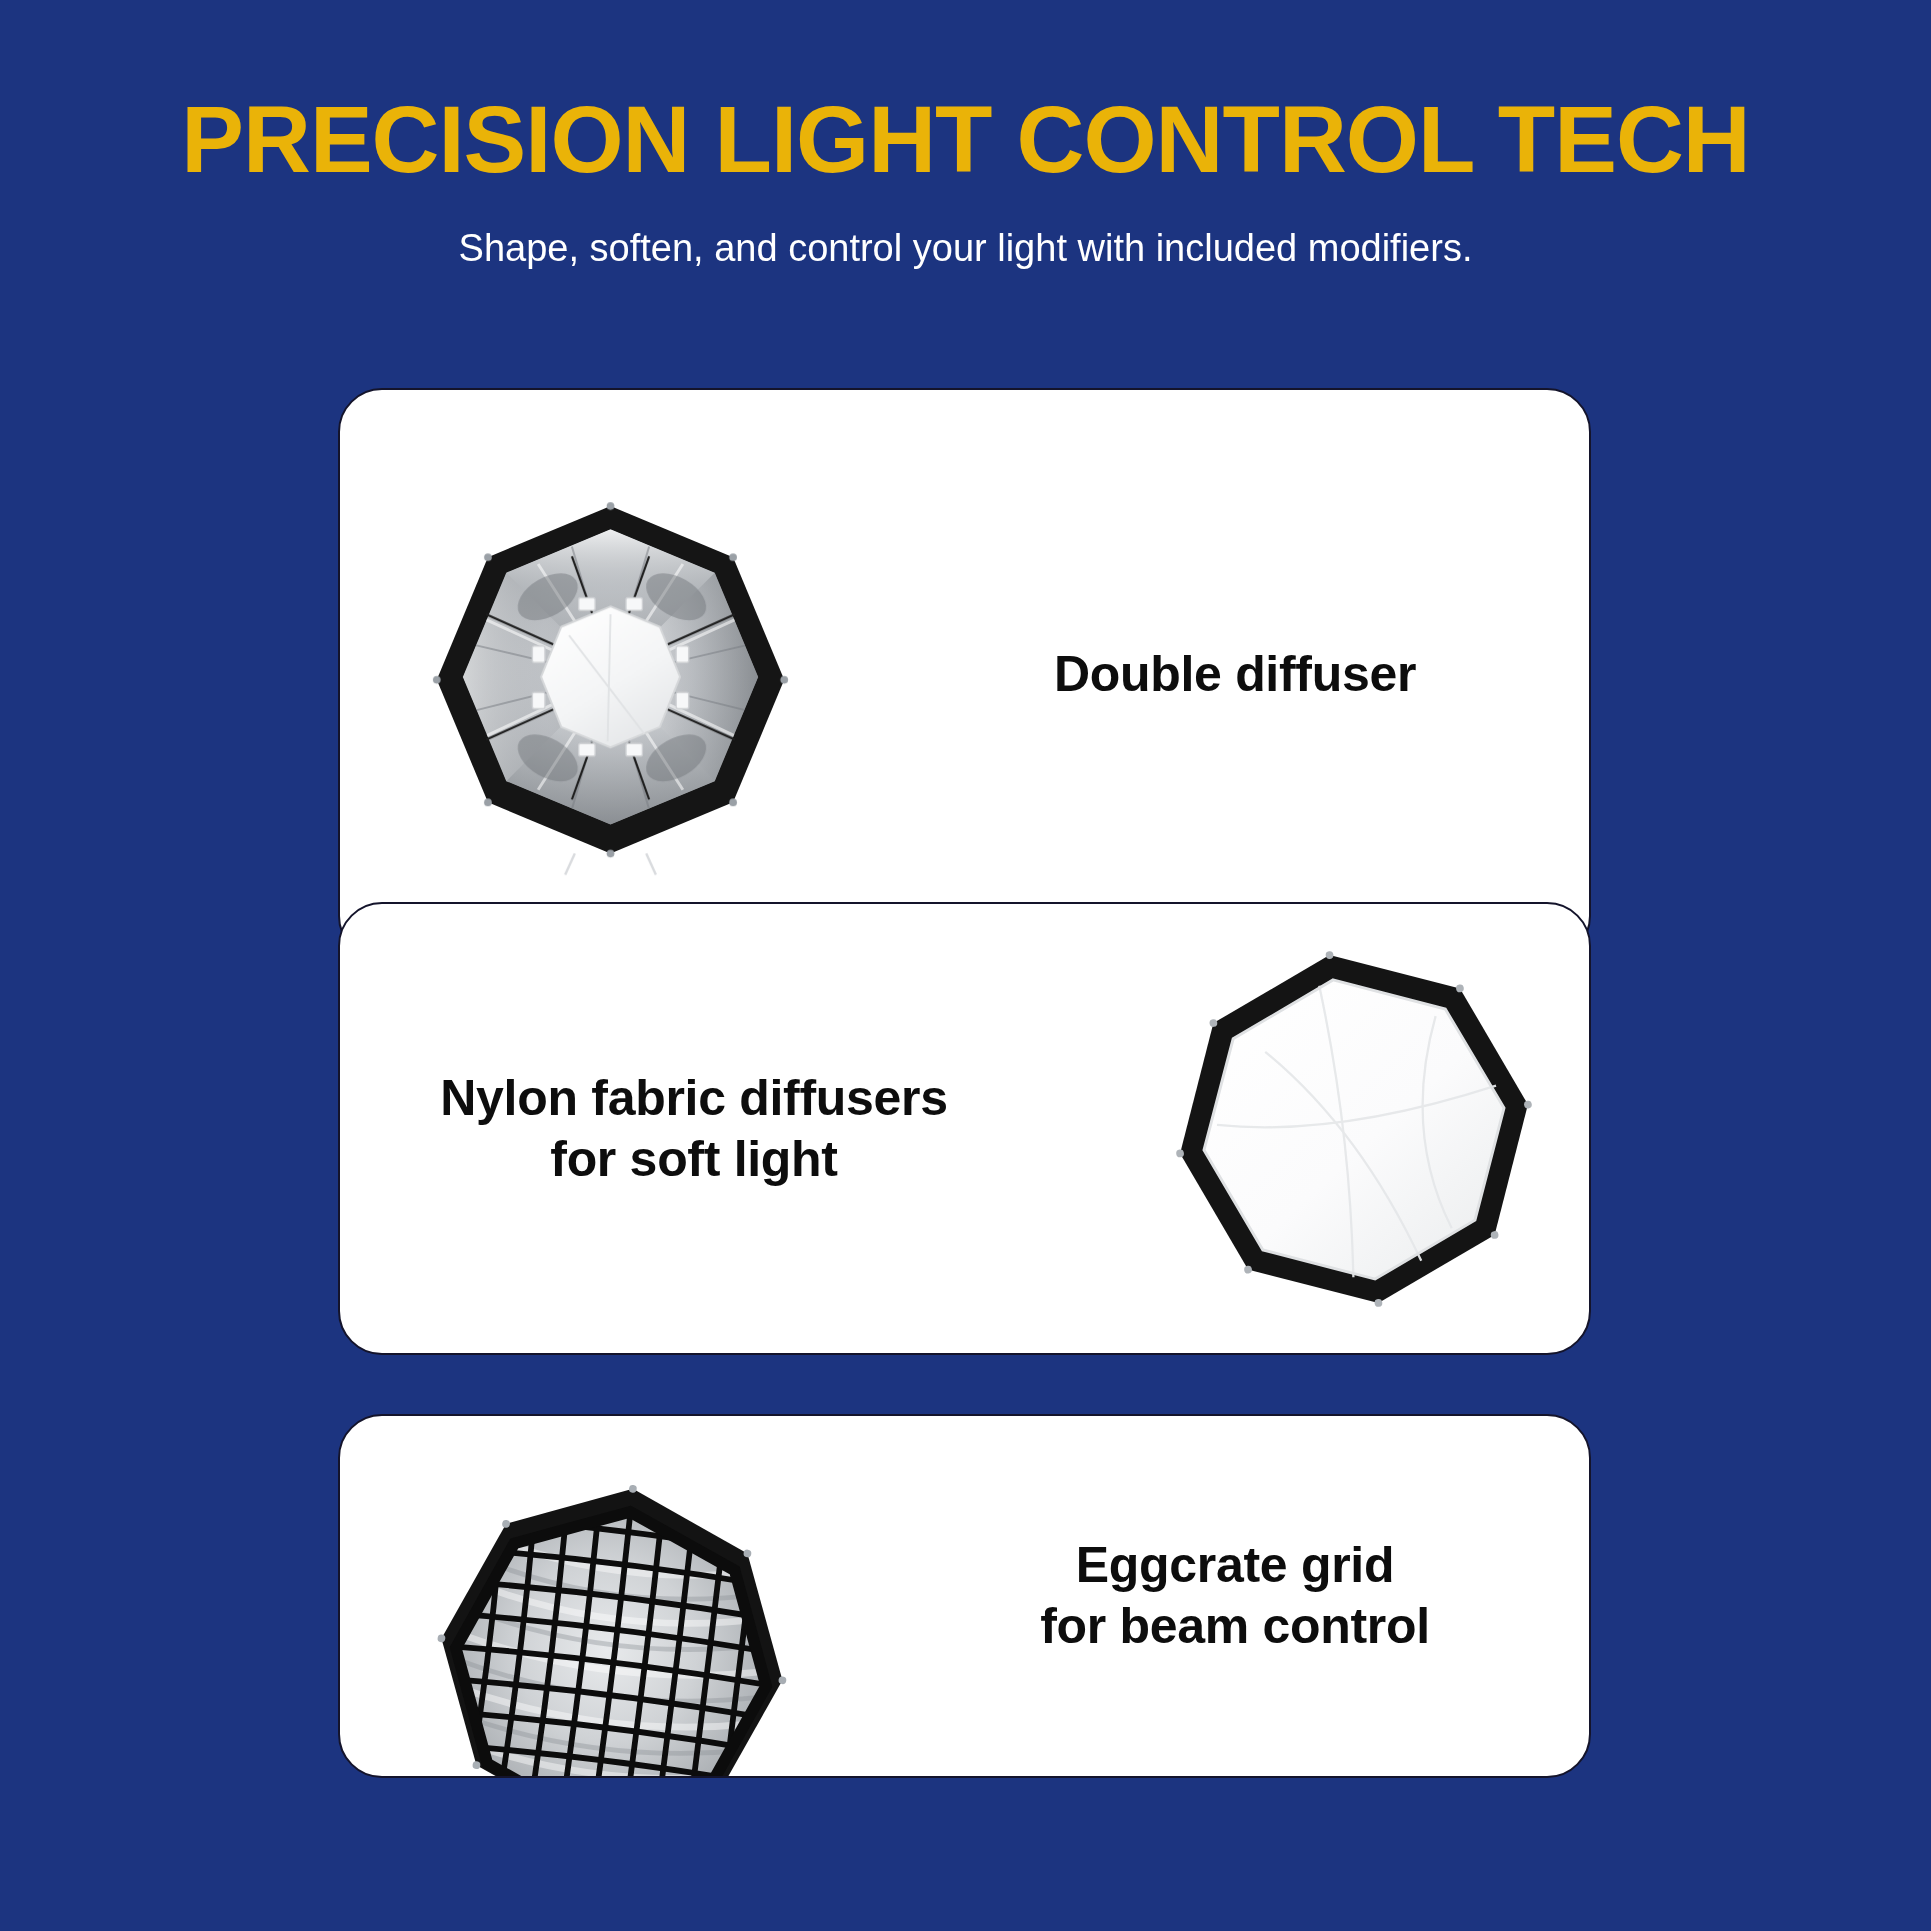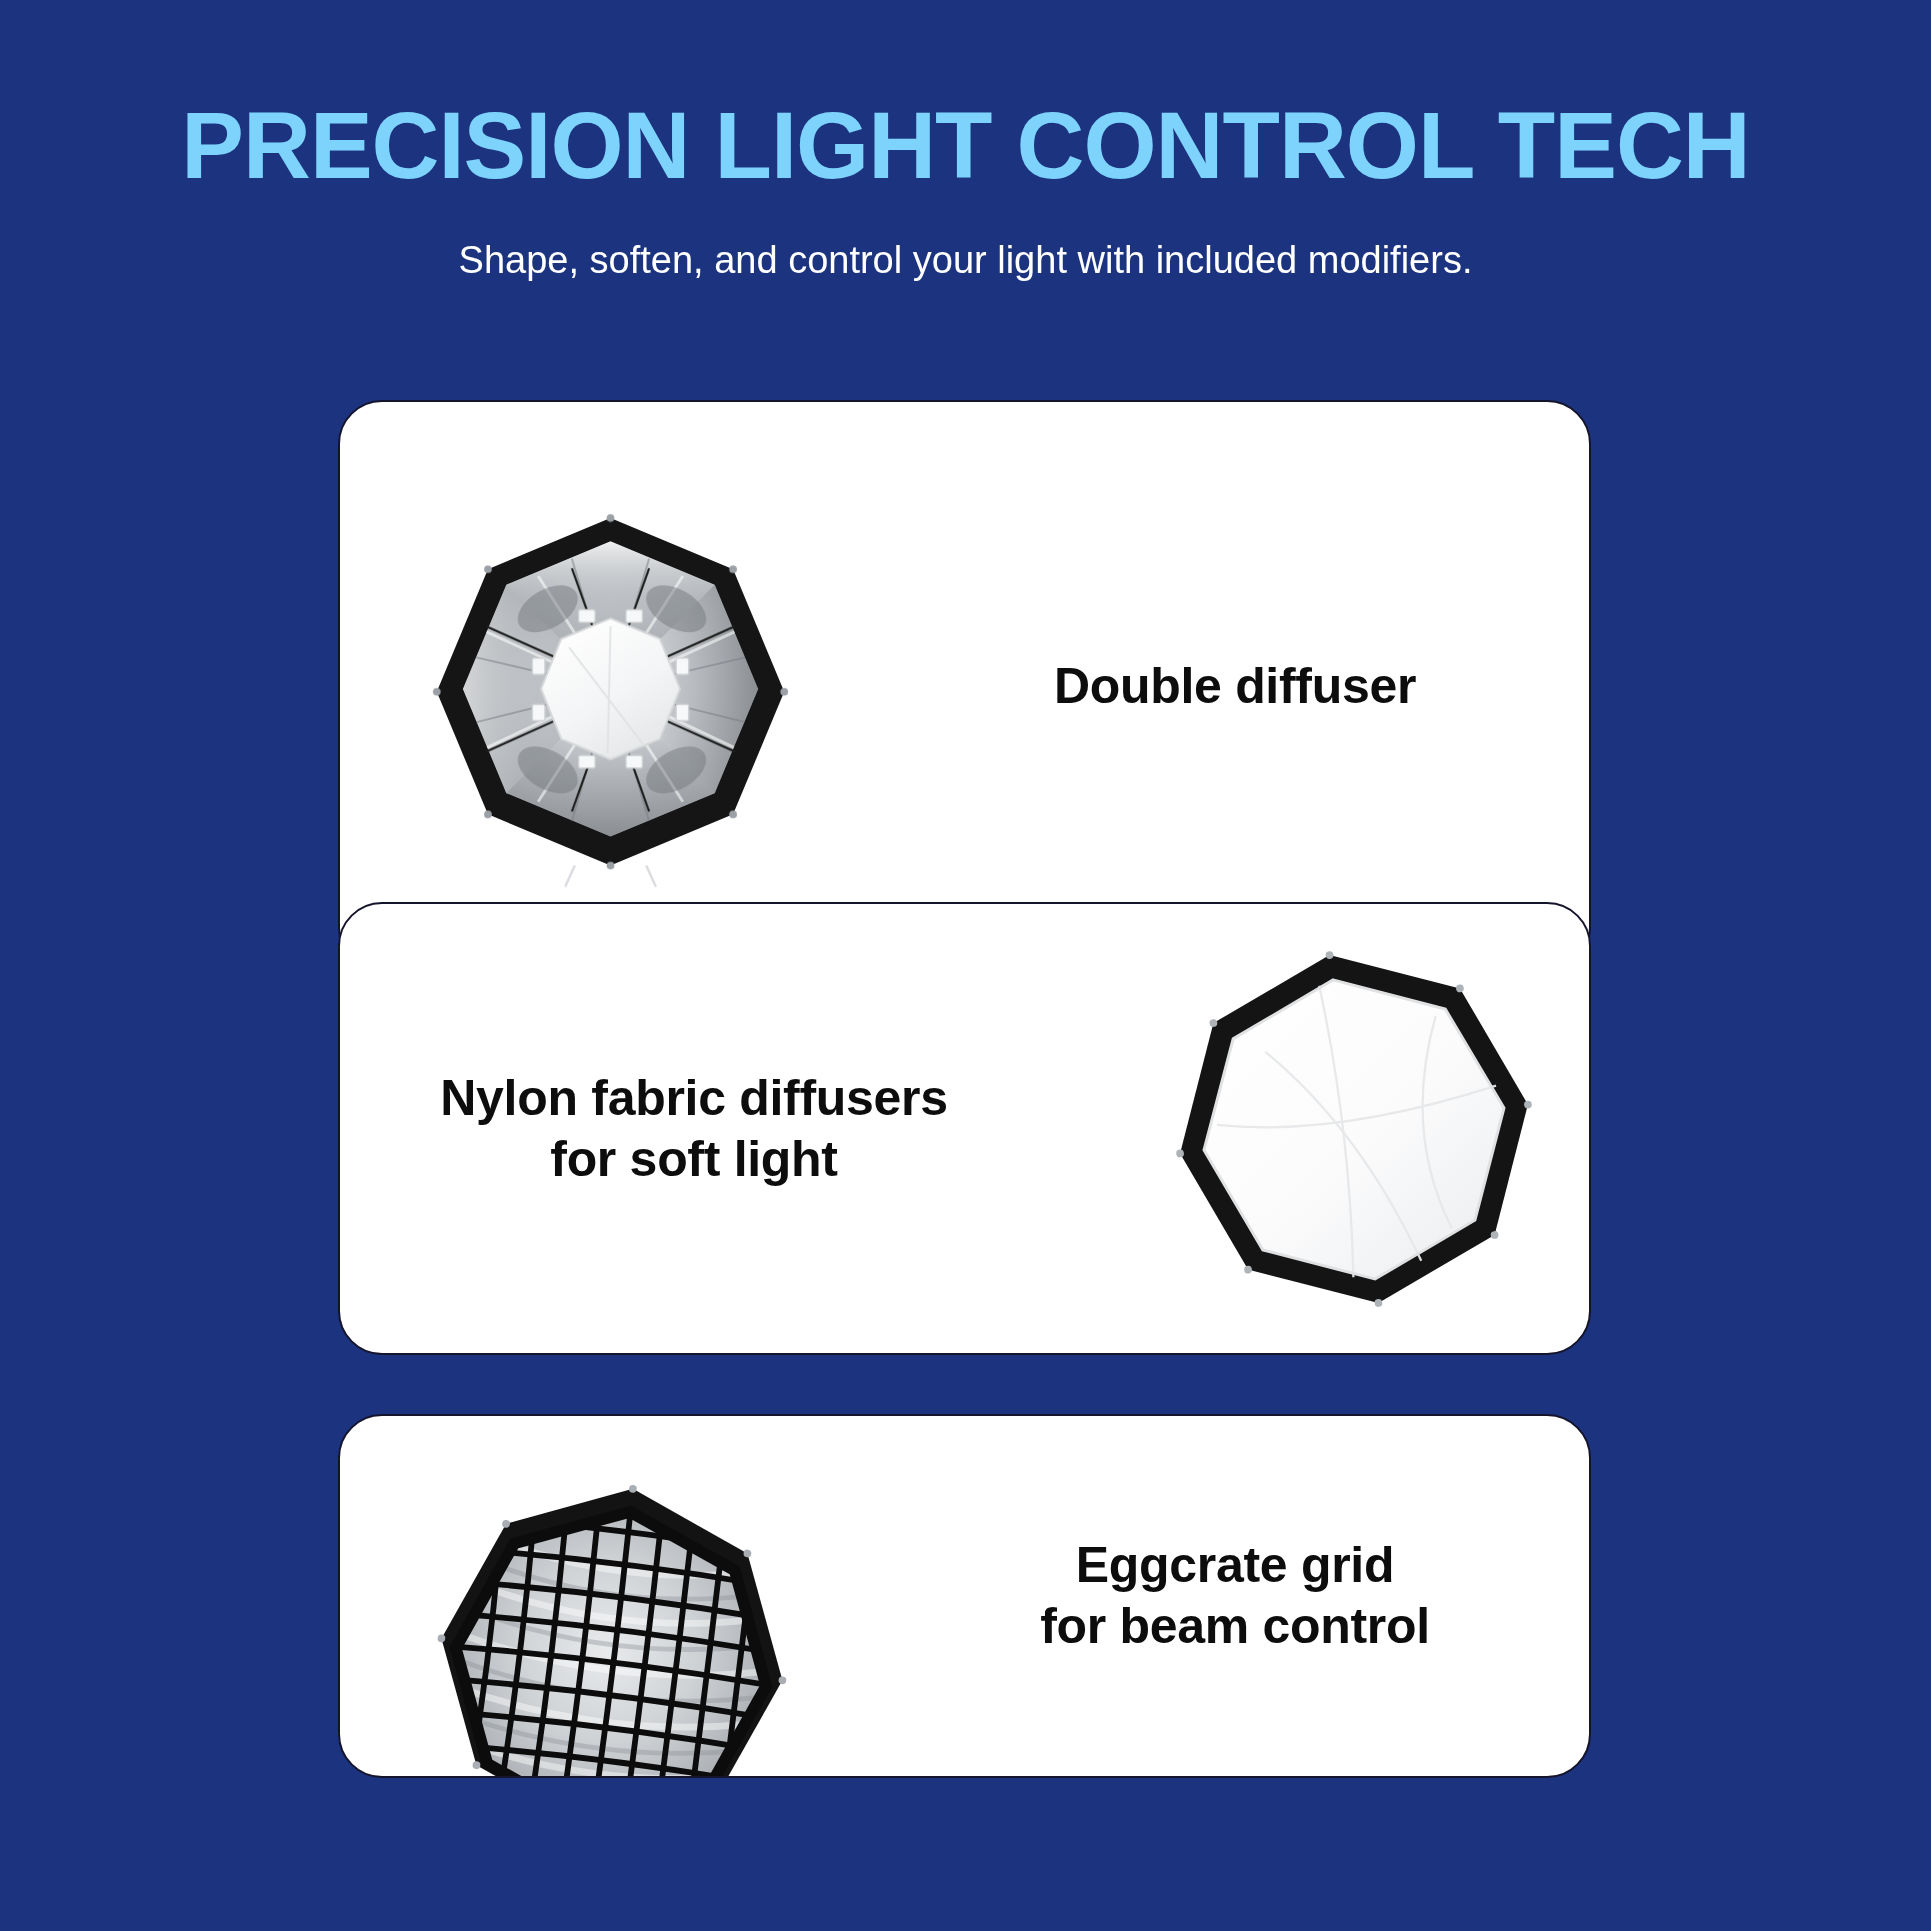--- a/index.html
+++ b/index.html
@@ -17,23 +17,23 @@
 
   
   .header {
     position: absolute;
     top: 0;
     left: 0;
     width: 1931px;
     text-align: center;
   }
   .page-title {
-    margin: 6px;
+    margin: 0;
     padding-top: 93px;
-    color: #7dd3fc;
+    color: #eab308;
     font-size: 94px;
     font-weight: 700;
     letter-spacing: -1px;
     line-height: 1.0;
     white-space: nowrap;
   }
   .page-subtitle {
     margin: 0;
     padding-top: 41px;
     color: #ffffff;
@@ -47,21 +47,21 @@
   .card {
     position: absolute;
     left: 338px;
     width: 1253px;
     background: #ffffff;
     border: 2.9px solid #14142b;
     border-radius: 44px;
     box-sizing: border-box;
     overflow: hidden;
   }
-  #card-1 { top: 400px;  height: 572px; }
+  #card-1 { top: 388px;  height: 572px; }
   #card-2 { top: 902px;  height: 453px; }
   #card-3 { top: 1414px; height: 364px; }
 
   .card-inner {
     position: relative;
     width: 100%;
     height: 100%;
     display: flex;
     align-items: center;
   }

